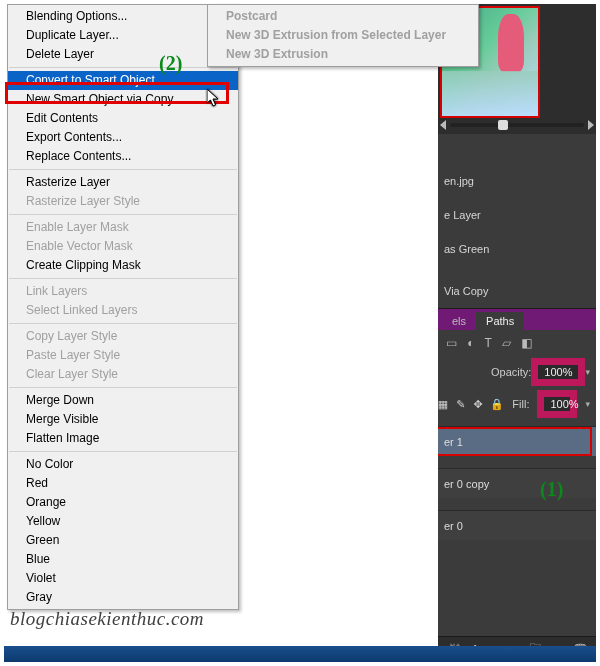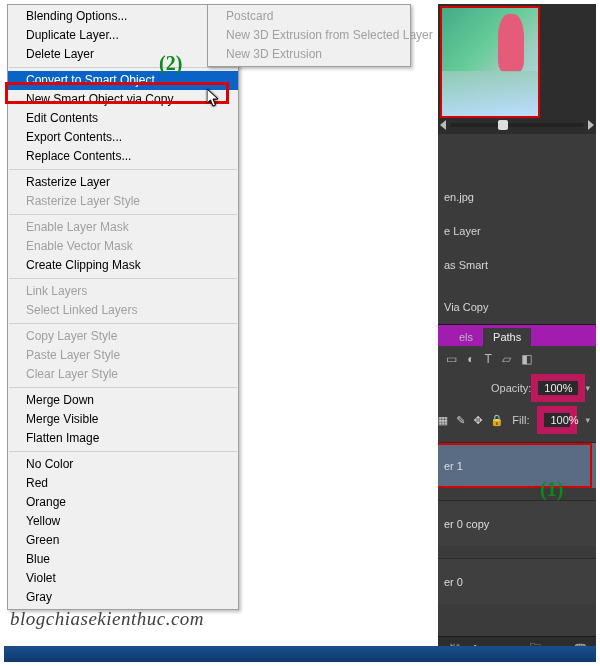--- a/index.html
+++ b/index.html
@@ -13,46 +13,46 @@
   .thumb-img { position: absolute; left: 2px; top: 2px; width: 100px; height: 112px; border: 2px solid #d60000; background: linear-gradient(135deg,#4a8 0%,#6c9 40%,#9cb 60%,#bdf 100%); overflow: hidden; }
   .thumb-img::before { content:""; position:absolute; left:56px; top:6px; width:26px; height:58px; background:#e55c7a; border-radius:40% 40% 20% 20%; }
   .thumb-img::after { content:""; position:absolute; left:0; bottom:0; width:100%; height:42%; background:linear-gradient(180deg,#9cb 0%,#bdf 100%); opacity:.8; }
   .nav-slider { position:absolute; left:2px; right:2px; bottom:2px; height:14px; display:flex; align-items:center; gap:4px; }
   .nav-tri { width:0;height:0;border-top:5px solid transparent;border-bottom:5px solid transparent; }
   .nav-tri.l { border-right:6px solid #bbb; }
   .nav-tri.r { border-left:6px solid #bbb; }
   .nav-track { flex:1; height:4px; background:#222; border-radius:2px; position:relative; }
   .nav-knob { position:absolute; left:48px; top:-3px; width:10px; height:10px; background:#ddd; border-radius:2px; }
 
-  .side-items { padding-top: 52px; }
+  .side-items { padding-top: 36px; }
   .side-item { color:#d6d6d6; font-size:11px; height:22px; line-height:22px; padding-left: 6px; white-space:nowrap; }
 
-  .panel-tabs { display:flex; background:#a21caf; border-top:1px solid #1a1a1a; padding-left: 11px; height:22px; align-items:flex-end; margin-top: 6px;}
+  .panel-tabs { display:flex; background:#701a75; border-top:1px solid #1a1a1a; padding-left: 4px; height:22px; align-items:flex-end; margin-top: 6px;}
   .panel-tab { color:#bbb; font-size:11px; padding: 3px 10px; }
   .panel-tab.active { background:#3b3b3b; color:#eee; }
 
   .panel-icon-row { display:flex; gap:10px; padding:6px 8px; color:#bbb; font-size:12px; align-items:center; }
   .panel-icon-row span { display:inline-block; }
 
   .prop-row { display:flex; align-items:center; gap:0; padding:2px 6px 2px 0; color:#ccc; font-size:11px; justify-content:flex-end; }
   .prop-label { color:#ccc; }
   .prop-val { background:#2a2a2a; color:#eee; padding:1px 6px; min-width:40px; text-align:right; border:7px solid #be185d; font-size:11px;}
   .chev { font-size:9px; color:#aaa; }
   .lock-row { display:flex; gap:8px; padding:2px 6px; color:#ccc; font-size:11px; align-items:center; justify-content:flex-end;}
   .mini-ico { font-size:11px; color:#ccc; }
 
-  .layer { display:flex; align-items:center; height:46px; background:#3f3f3f; border-top:1px solid #2a2a2a; color:#ddd; font-size:11px; padding-left:6px; gap:6px; position:relative; }
+  .layer { display:flex; align-items:center; height:30px; background:#3f3f3f; border-top:1px solid #2a2a2a; color:#ddd; font-size:11px; padding-left:6px; gap:6px; position:relative; }
   .layer.sel { background:#5a6b84; }
   .layer-out { position:absolute; left:-2px; right:4px; top:0; bottom:0; border:2px solid #d60000; pointer-events:none; }
 
   .footer-icons { position:absolute; left:0; right:0; bottom:0; height:26px; background:#2d2d2d; display:flex; align-items:center; justify-content:flex-end; gap:10px; padding:0 8px; color:#bbb; font-size:12px; border-top:1px solid #1a1a1a;}
 
   
   .ctx { position:absolute; top:4px; left:7px; background:#f0f0f0; border:1px solid #9e9e9e; box-shadow:2px 2px 3px rgba(0,0,0,.25); width:232px; padding:2px 0; }
-  .ctx-sub { position:absolute; top:4px; left:207px; background:#f0f0f0; border:1px solid #9e9e9e; box-shadow:2px 2px 3px rgba(0,0,0,.25); width:204px; padding:2px 0; }
+  .ctx-sub { position:absolute; top:4px; left:207px; background:#f0f0f0; border:1px solid #9e9e9e; box-shadow:2px 2px 3px rgba(0,0,0,.25); width:272px; padding:2px 0;font-weight:bold; }
   .mi { height:19px; line-height:19px; padding:0 18px; color:#000; font-size:12px; white-space:nowrap; cursor:default; }
   .mi.dis { color:#a0a0a0; }
   .mi.hl { background:#0a63c7; color:#fff; position:relative; }
   .sep { height:1px; background:#d0d0d0; margin:3px 1px; }
 
   .annot { position:absolute; color:#0a8a1a; font-weight:bold; font-size:20px; font-family: "Times New Roman", serif; pointer-events:none; }
   .red-box { position:absolute; border:3px solid #e10000; pointer-events:none; }
 
   .cursor { position:absolute; width:14px; height:20px; pointer-events:none; }
   .cursor svg { width:14px; height:20px; filter: drop-shadow(0 0 1px #000); }
@@ -74,21 +74,21 @@
       <div class="nav-track">
         <div class="nav-knob"></div>
       </div>
       <div class="nav-tri r"></div>
     </div>
   </div>
 
   <div class="side-items">
     <div class="side-item">en.jpg</div>
     <div class="side-item" style="margin-top:12px">e Layer</div>
-    <div class="side-item" style="margin-top:12px">as Smart</div>
+    <div class="side-item" style="margin-top:12px">as Green</div>
     <div class="side-item" style="margin-top:20px">Via Copy</div>
   </div>
 
   <div class="panel-tabs">
     <div class="panel-tab">els</div>
     <div class="panel-tab active">Paths</div>
   </div>
 
   <div class="panel-icon-row">
     <span>▭</span>

